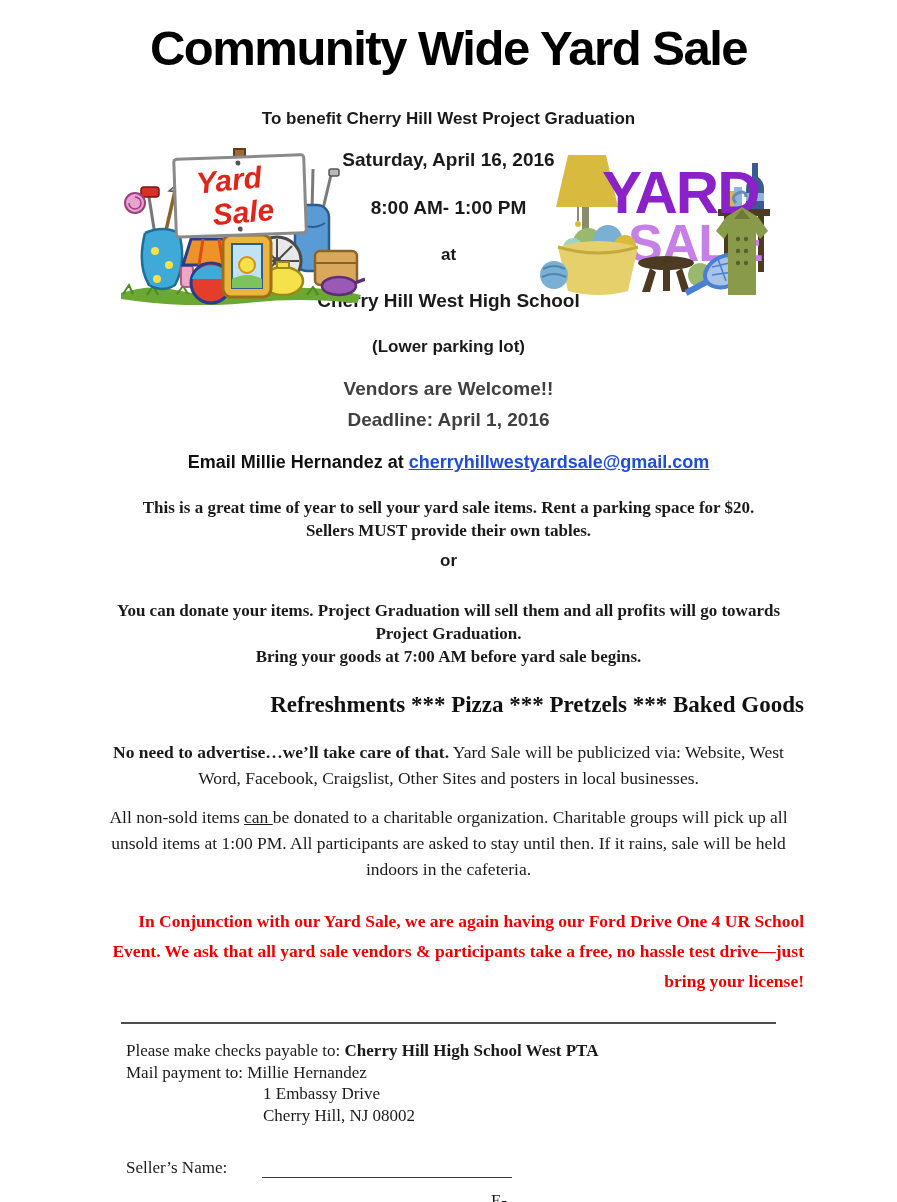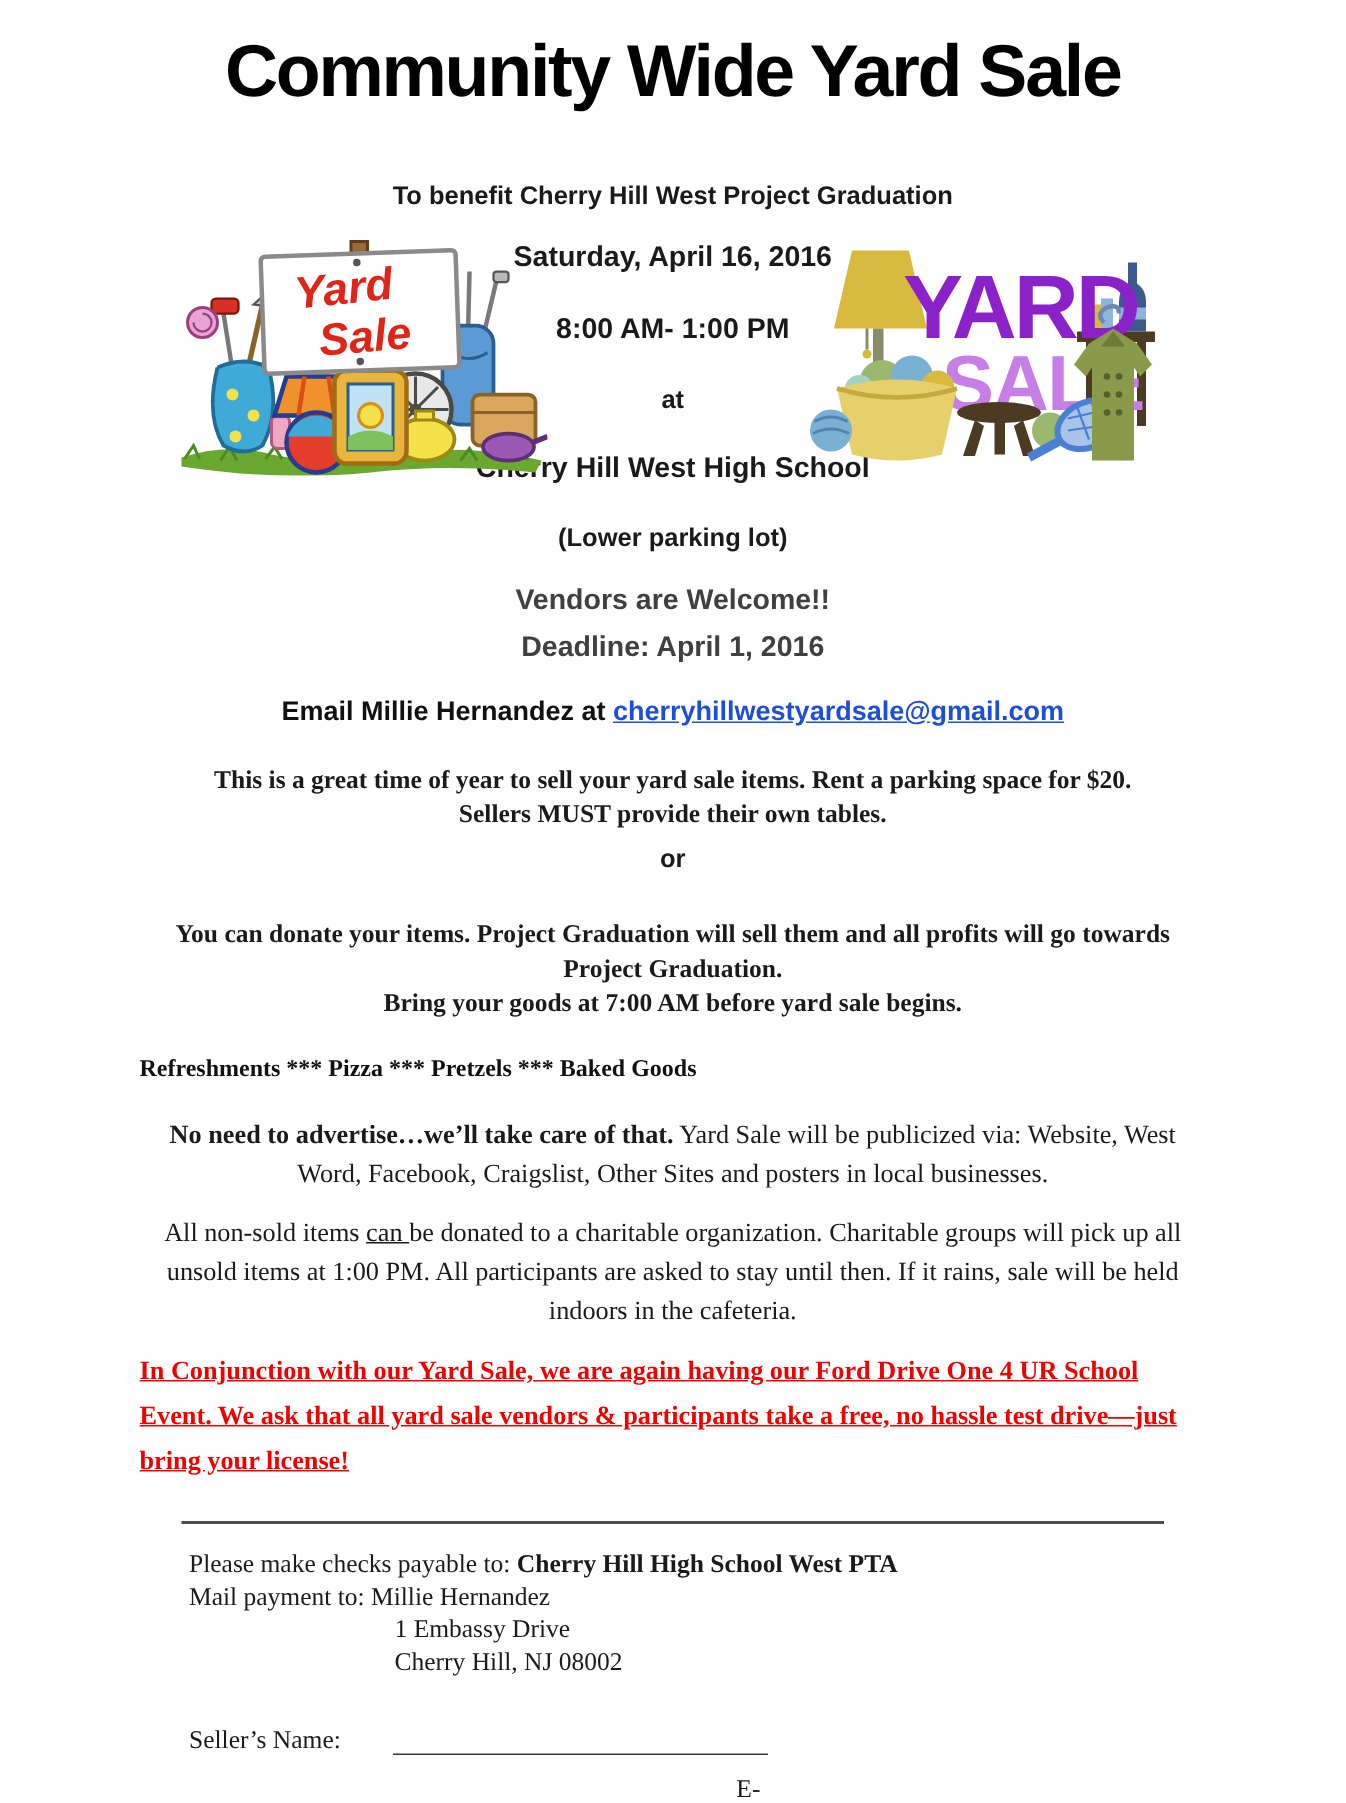--- a/index.html
+++ b/index.html
@@ -17,21 +17,21 @@
   .title {
     margin-top:20px;
     font-family:"Liberation Sans", sans-serif;
     font-weight:bold;
     font-size:49px;
     letter-spacing:-1.5px;
     text-align:center;
     color:#000;
   }
   .subtitle {
-    margin-top:45px;
+    margin-top:33px;
     font-family:"Liberation Sans", sans-serif;
     font-weight:bold;
     font-size:17px;
     text-align:center;
     color:#1a1a1a;
   }
 
   .hero { position:relative; height:212px; margin-top:12px; }
   .clip-left  { position:absolute; left:24px;  top:2px;  width:248px; height:162px; }
   .clip-right { position:absolute; right:32px; top:6px;  width:232px; height:152px; }
@@ -58,34 +58,34 @@
   }
   a.link { color:#1d4ed8; text-decoration:underline; cursor:pointer; }
 
   .serif-bold { font-weight:bold; font-size:17px; line-height:23px; text-align:center; color:#1a1a1a; }
   .sell-block { margin-top:23px; }
   .or-line { font-family:"Liberation Sans", sans-serif; font-weight:bold; font-size:17px; text-align:center; margin-top:9px; }
   .donate-block { margin-top:28px; }
 
   .refreshments {
     margin-top:24px;
-    font-weight:bold; font-size:16px;
-    text-align:left; color:#111;
+    font-weight:bold; font-size:23px;
+    text-align:right; color:#111;
   }
 
   .para { font-size:17.5px; line-height:26px; text-align:center; margin-left:auto; margin-right:auto; }
   .advertise { margin-top:21px; max-width:770px; }
   .nonsold   { margin-top:13px; max-width:843px; }
   .u { text-decoration:underline; }
 
   .ford {
-    margin-top:12px;
+    margin-top:24px;
     max-width:828px; margin-left:auto; margin-right:auto;
     font-weight:bold; font-size:17.5px; line-height:30px;
-    color:#f10000; text-align:left;text-decoration:underline;
+    color:#f10000; text-align:right;
   }
 
   .rule {
     margin:26px 28px 0 28px;
     border:none;
     border-top:2.5px solid #4d4d4d;
     height:0;
   }
 
   .payment { margin:16px 0 0 33px; font-size:17px; line-height:21.5px; text-align:left; }

